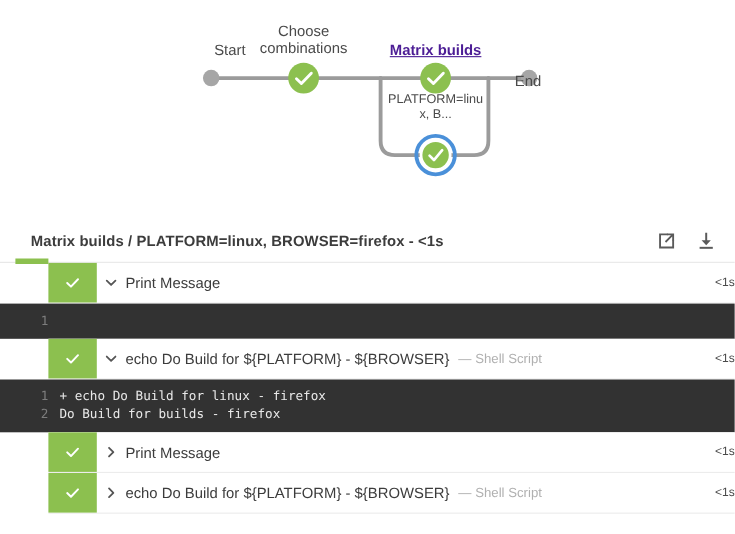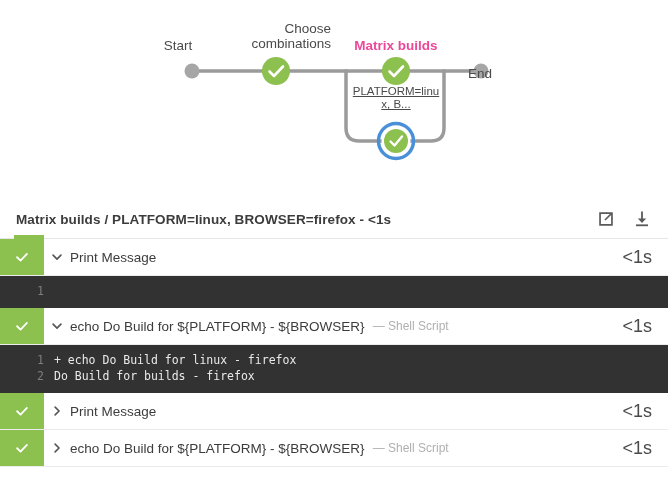--- a/index.html
+++ b/index.html
@@ -31,21 +31,22 @@
   .stage-label {
     position: absolute;
     text-align: center;
     font-size: 13.5px;
     color: #4a4a4a;
     line-height: 15px;
     white-space: pre-line;
   }
   .stage-label.bold {
     font-weight: bold;
-    color: #ec4899;
+    color: #4c1d95;
+    text-decoration: underline;
   }
   .node-label {
     position: absolute;
     text-align: center;
     font-size: 11.5px;
     color: #4a4a4a;
     line-height: 13px;
     width: 92px;
   }
   .node-label.bold {
@@ -53,21 +54,21 @@
     color: #3c3c3c;
   }
 
   
   .log-section {
     width: 668px;
   }
   .log-header {
     display: flex;
     align-items: center;
-    padding: 0 16px 0 16px;
+    padding: 0 16px 0 28px;
     height: 38px;
   }
   .log-header-title {
     flex: 1;
     font-size: 13.5px;
     font-weight: bold;
     color: #3c3c3c;
     letter-spacing: 0.1px;
     white-space: nowrap;
   }
@@ -97,20 +98,21 @@
     background: #8cc04f;
   }
 
   .step-row {
     display: flex;
     align-items: stretch;
     background: #ffffff;
     border-bottom: 1px solid #ececec;
     height: 36px;
     cursor: pointer;
+    margin-left: 44px;
   }
   .step-status {
     width: 44px;
     background: #8cc04f;
     display: flex;
     align-items: center;
     justify-content: center;
     flex: 0 0 44px;
   }
   .step-status svg { display: block; }
@@ -136,22 +138,21 @@
   }
   .step-type {
     color: #b0b0b0;
     font-size: 12px;
     margin-left: 8px;
     font-weight: normal;
   }
   .step-duration {
     display: flex;
     align-items: center;
-    padding-right: 16px;
-    font-size: 18px;
+    font-size: 11px;
     color: #4a4a4a;
   }
 
   .log-body {
     background: #323232;
     padding: 7px 0 9px 0;
   }
   .log-line {
     display: flex;
     font-family: "DejaVu Sans Mono", monospace;
@@ -208,30 +209,30 @@
     </g>
 
     <g>
       <circle cx="396" cy="141" r="17.5" fill="none" stroke="#4a90d9" stroke-width="3.5"></circle>
       <circle cx="396" cy="141" r="14.5" fill="#ffffff"></circle>
       <circle cx="396" cy="141" r="12" fill="#8cc04f"></circle>
       <path d="M 390.5 141.5 L 394.5 145.5 L 402 136.5" fill="none" stroke="#ffffff" stroke-width="2.4" stroke-linecap="round" stroke-linejoin="round"></path>
     </g>
   </svg>
 
-  <div class="stage-label" style="left:151px; top:38px; width:54px;">Start</div>
-
-  <div class="stage-label" style="left:221px; top:21px; width:110px;text-align:right;">Choose
+  <div class="stage-label" style="left:182px; top:38px; width:54px;">Start</div>
+
+  <div class="stage-label" style="left:221px; top:21px; width:110px;">Choose
 combinations</div>
 
   <div class="stage-label bold" style="left:341px; top:38px; width:110px;">Matrix builds</div>
 
   <div class="stage-label" style="left:453px; top:38px; width:54px;margin-top:28px;">End</div>
 
-  <div class="node-label" style="left:350px; top:85px;text-decoration:underline;">PLATFORM=linu
+  <div class="node-label" style="left:350px; top:85px;">PLATFORM=linu
 x, B...</div>
 
 </div>
 
 <div class="log-section">
 
   <div class="log-header">
     <div class="log-header-title">Matrix builds / PLATFORM=linux, BROWSER=firefox - &lt;1s</div>
     <div class="header-icons">
       <span class="hdr-icon">

